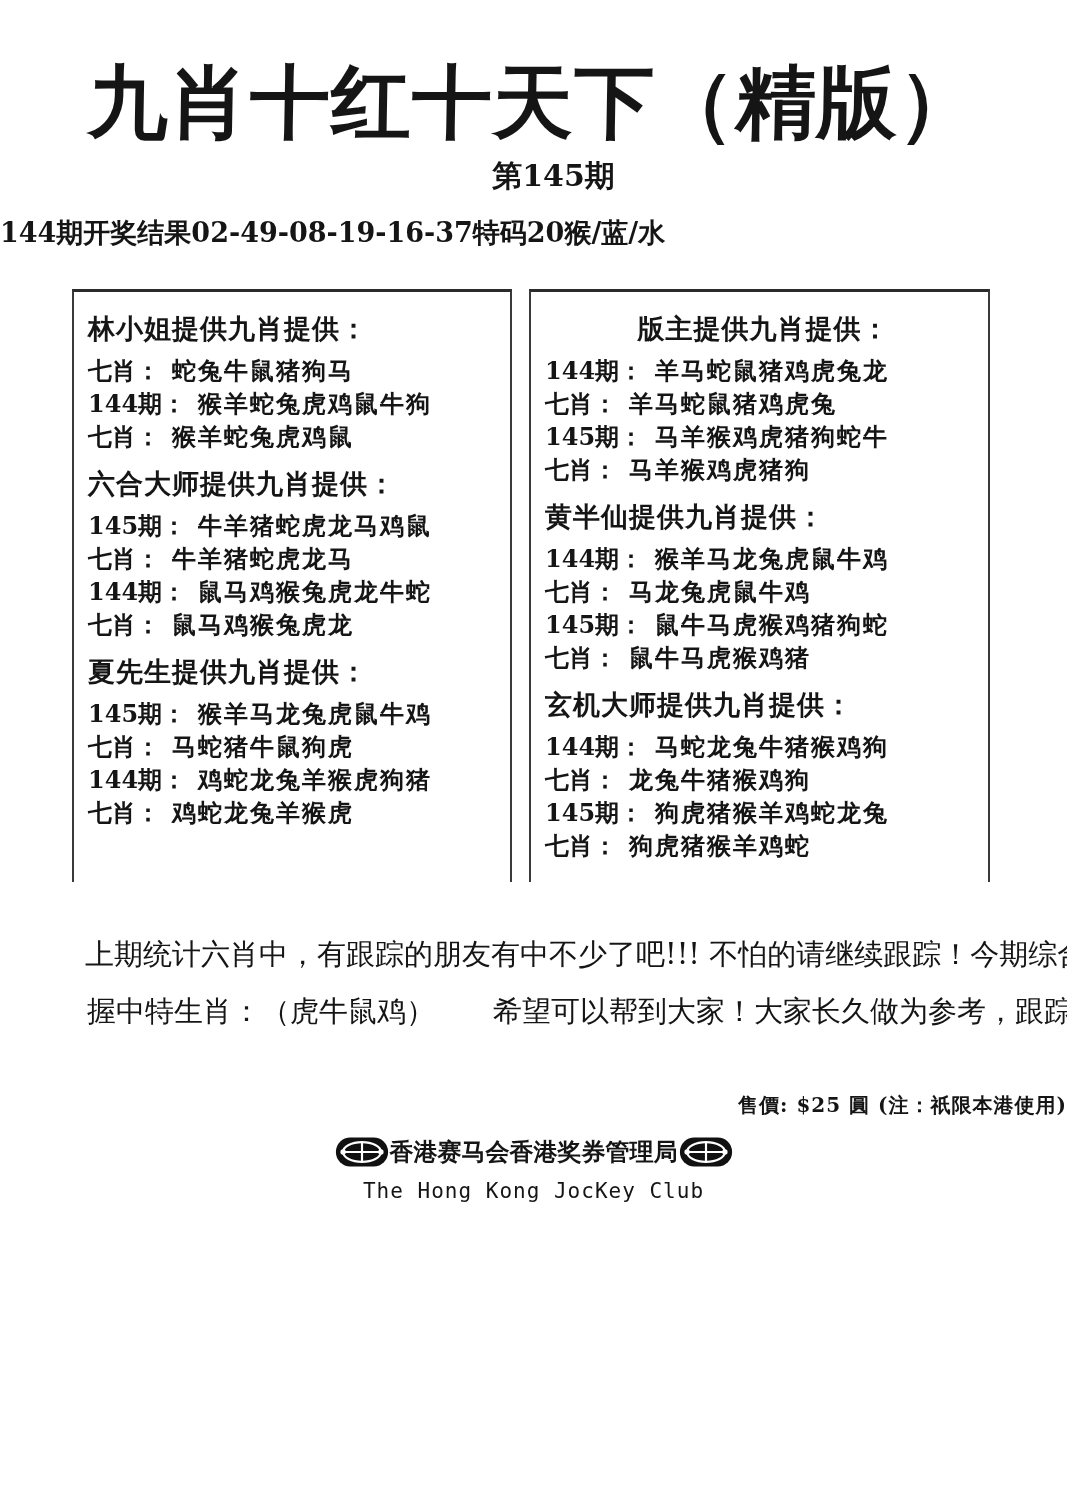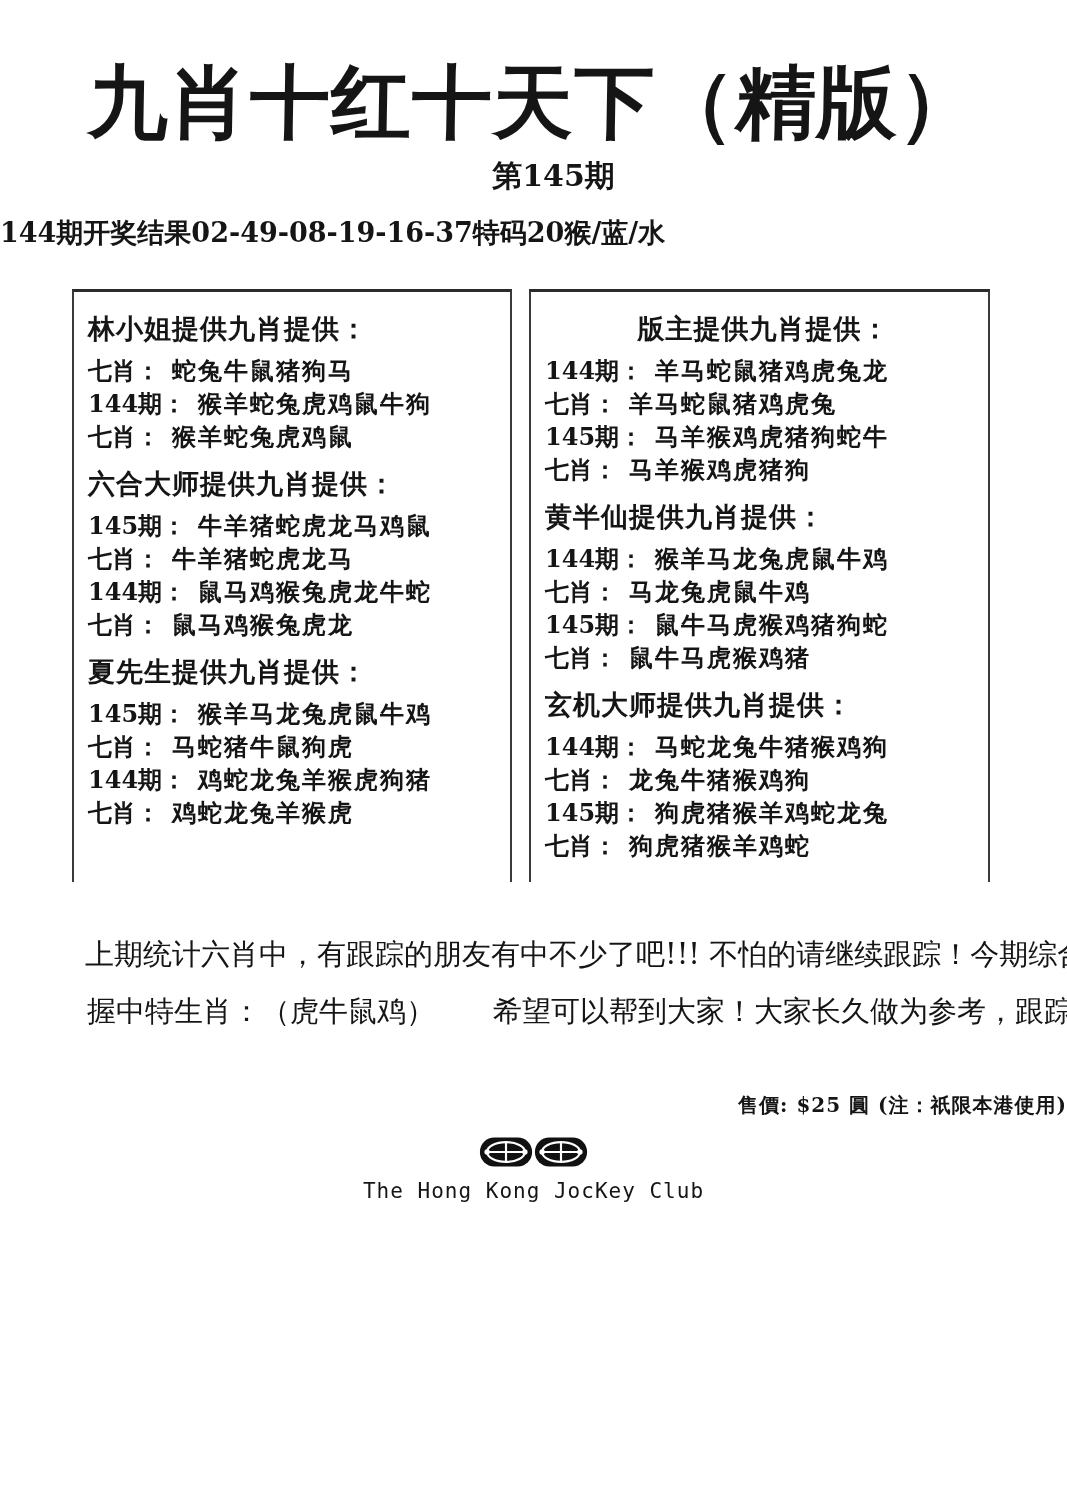--- a/index.html
+++ b/index.html
@@ -189,20 +189,21 @@
     <span class="logo">
       <svg viewBox="0 0 60 40" xmlns="http://www.w3.org/2000/svg">
         <rect x="1" y="4" width="58" height="32" rx="16" fill="#111"></rect>
         <ellipse cx="30" cy="20" rx="21" ry="11" fill="none" stroke="#fff" stroke-width="2.4"></ellipse>
         <line x1="9" y1="20" x2="51" y2="20" stroke="#fff" stroke-width="2.4"></line>
         <path d="M30 9 v22" stroke="#fff" stroke-width="2.4"></path>
         <circle cx="9" cy="20" r="3" fill="#fff"></circle>
         <circle cx="51" cy="20" r="3" fill="#fff"></circle>
       </svg>
     </span>
+    <span>香港赛马会香港奖券管理局</span>
     <span class="logo">
       <svg viewBox="0 0 60 40" xmlns="http://www.w3.org/2000/svg">
         <rect x="1" y="4" width="58" height="32" rx="16" fill="#111"></rect>
         <ellipse cx="30" cy="20" rx="21" ry="11" fill="none" stroke="#fff" stroke-width="2.4"></ellipse>
         <line x1="9" y1="20" x2="51" y2="20" stroke="#fff" stroke-width="2.4"></line>
         <path d="M30 9 v22" stroke="#fff" stroke-width="2.4"></path>
         <circle cx="9" cy="20" r="3" fill="#fff"></circle>
         <circle cx="51" cy="20" r="3" fill="#fff"></circle>
       </svg>
     </span>

